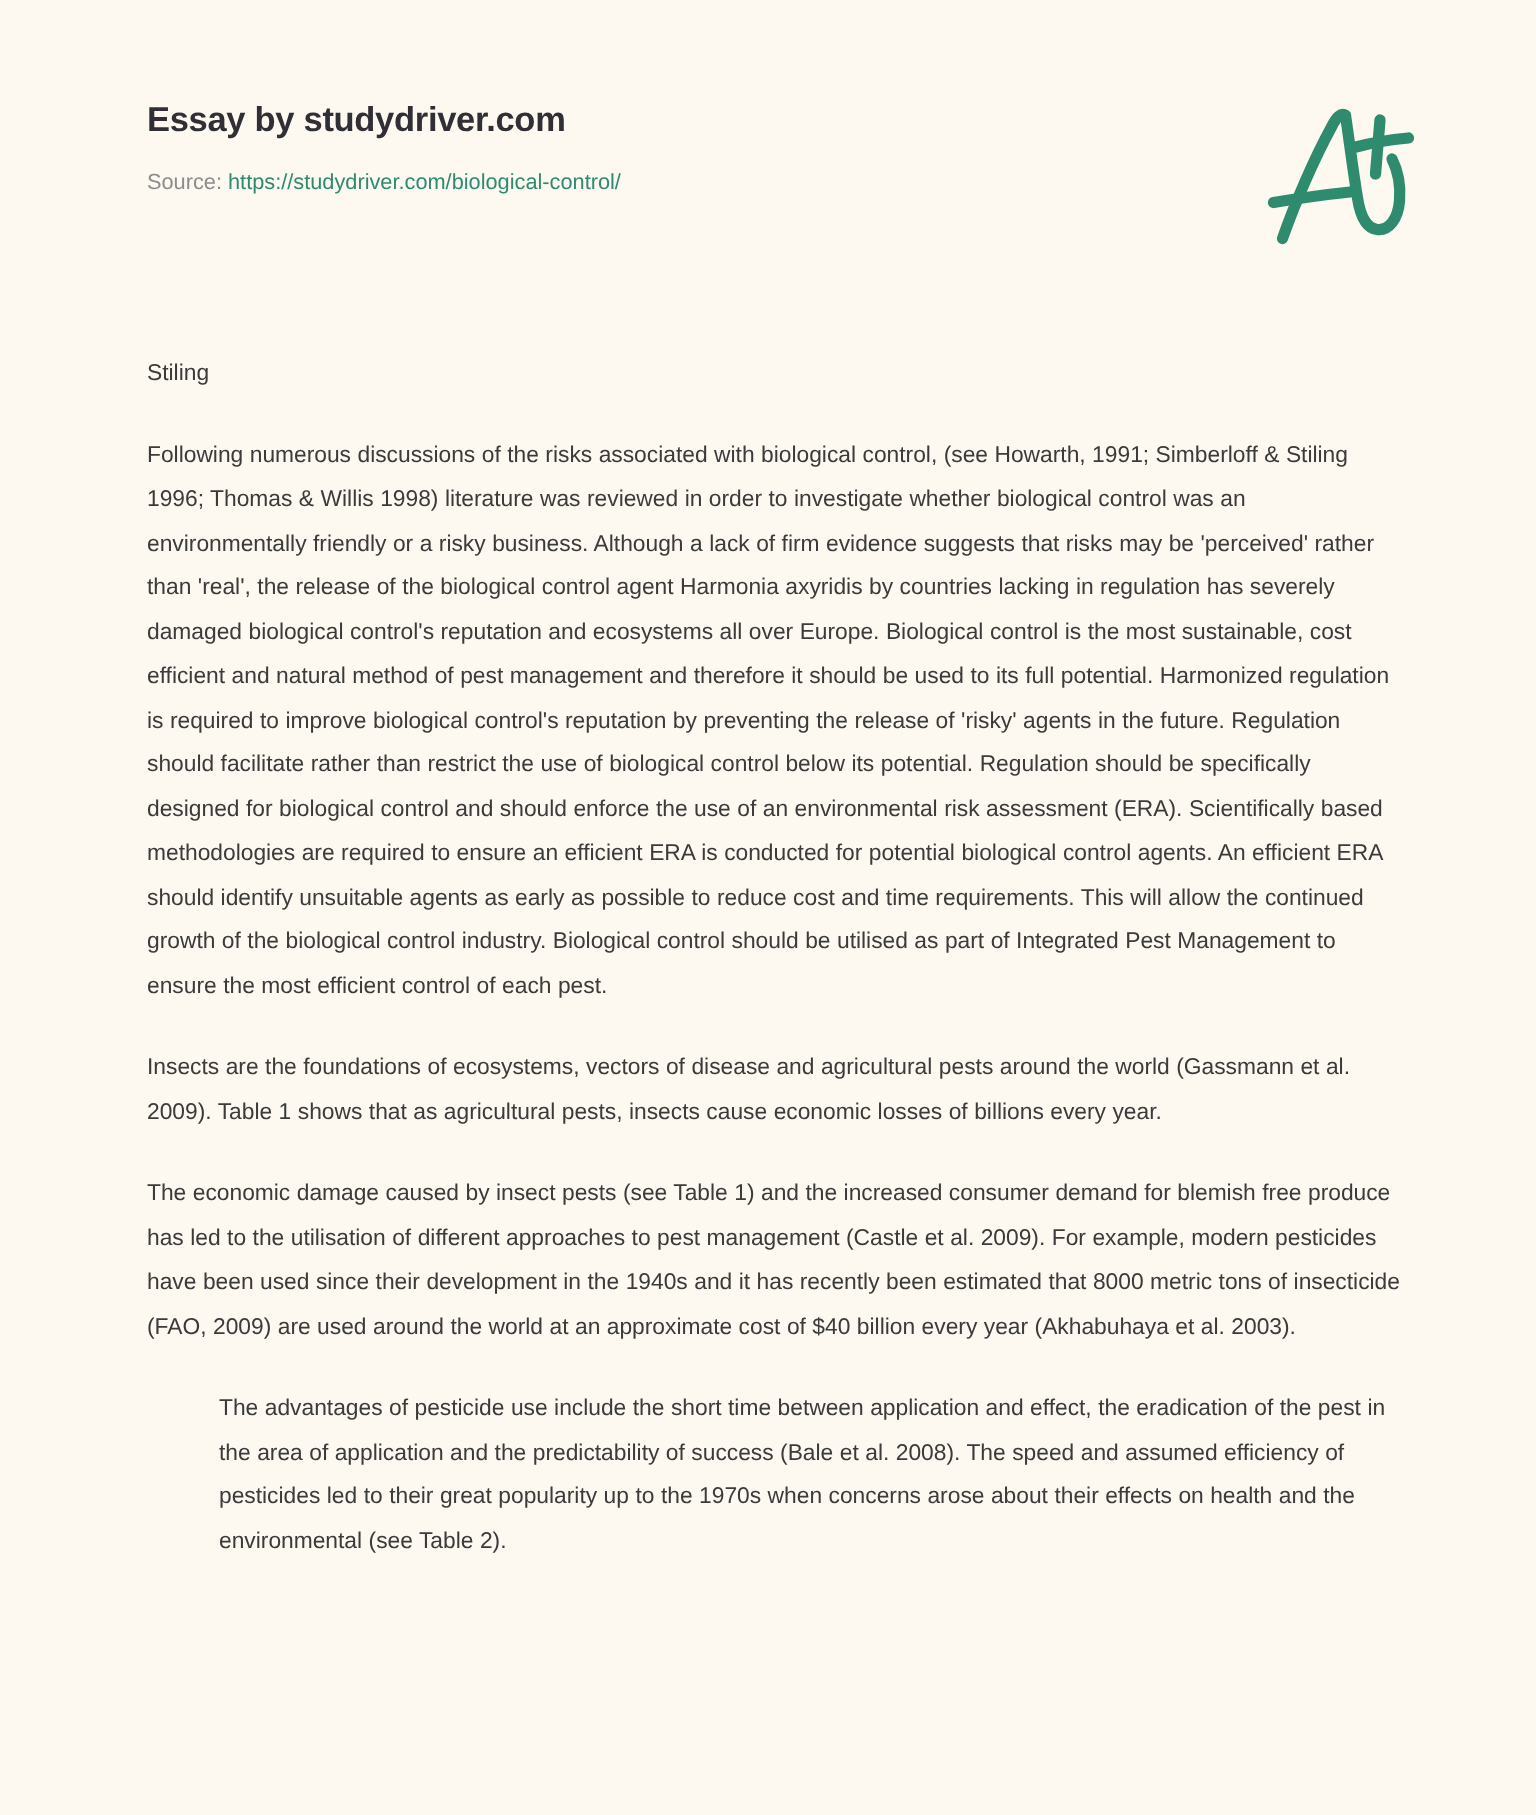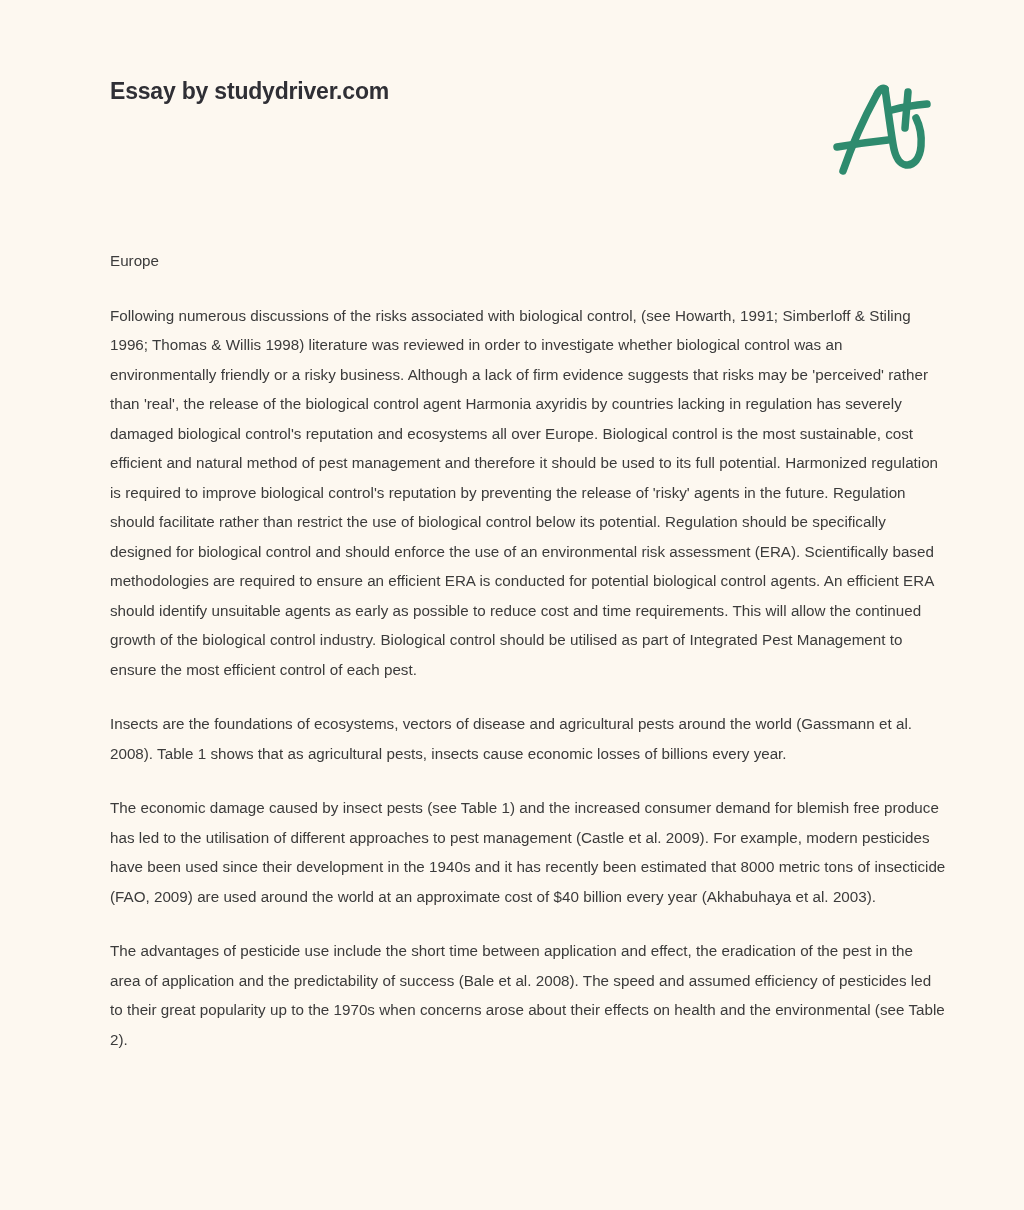--- a/index.html
+++ b/index.html
@@ -14,21 +14,21 @@
     font-family: "Liberation Sans", sans-serif;
     color: #3a3a3a;
     overflow: hidden;
     position: relative;
   }
 
   .page {
     width: 1024px;
     height: 1210px;
     position: relative;
-    padding: 16px;
+    padding: 4px;
   }
 
   
   .header {
     position: relative;
     padding: 62px 64px 0 94px;
     height: 190px;
   }
 
   .brand-title {
@@ -98,30 +98,35 @@
     text-align: left;
     word-spacing: 0.1px;
   }
 
   .article p.section-heading {
     margin-bottom: 25px;
   }
 
   .article p:last-child {
     margin-bottom: 0;
+    margin-left: 48px;
   }
 </style>
 </head>
 <body>
 
 <div class="page">
 
   <div class="header">
     <div class="brand-title">Essay by studydriver.com</div>
 
+    <div class="source-line">
+      <span class="source-label">Source:</span>
+      <a class="source-url" href="#">https://studydriver.com/biological-control/</a>
+    </div>
 
     <div class="logo">
       <svg viewBox="0 0 120 112" xmlns="http://www.w3.org/2000/svg">
         <g fill="none" stroke="#2e8b6e" stroke-width="7.5" stroke-linecap="round" stroke-linejoin="round">
 
           <path d="M19 97 C 27 74, 40 44, 52 22 C 55 16, 58 13, 61 15"></path>
 
           <path d="M61 15 C 63 28, 66 52, 69 70 C 71 83, 75 90, 82 91
                    C 90 92, 96 84, 97 72 C 98 60, 95 50, 92 44"></path>
 
@@ -130,21 +135,21 @@
           <path d="M84 18 C 83 29, 82 42, 81 54"></path>
 
           <path d="M68 36 C 79 33, 92 31, 103 30"></path>
         </g>
       </svg>
     </div>
   </div>
 
 
   <div class="article">
-    <p class="section-heading">Europe</p>
+    <p class="section-heading">Stiling</p>
     <p>Following numerous discussions of the risks associated with biological control, (see Howarth, 1991; Simberloff &amp; Stiling 1996; Thomas &amp; Willis 1998) literature was reviewed in order to investigate whether biological control was an environmentally friendly or a risky business. Although a lack of firm evidence suggests that risks may be 'perceived' rather than 'real', the release of the biological control agent Harmonia axyridis by countries lacking in regulation has severely damaged biological control's reputation and ecosystems all over Europe. Biological control is the most sustainable, cost efficient and natural method of pest management and therefore it should be used to its full potential. Harmonized regulation is required to improve biological control's reputation by preventing the release of 'risky' agents in the future. Regulation should facilitate rather than restrict the use of biological control below its potential. Regulation should be specifically designed for biological control and should enforce the use of an environmental risk assessment (ERA). Scientifically based methodologies are required to ensure an efficient ERA is conducted for potential biological control agents. An efficient ERA should identify unsuitable agents as early as possible to reduce cost and time requirements. This will allow the continued growth of the biological control industry. Biological control should be utilised as part of Integrated Pest Management to ensure the most efficient control of each pest.</p>
-    <p>Insects are the foundations of ecosystems, vectors of disease and agricultural pests around the world (Gassmann et al. 2008). Table 1 shows that as agricultural pests, insects cause economic losses of billions every year.</p>
+    <p>Insects are the foundations of ecosystems, vectors of disease and agricultural pests around the world (Gassmann et al. 2009). Table 1 shows that as agricultural pests, insects cause economic losses of billions every year.</p>
     <p>The economic damage caused by insect pests (see Table 1) and the increased consumer demand for blemish free produce has led to the utilisation of different approaches to pest management (Castle et al. 2009). For example, modern pesticides have been used since their development in the 1940s and it has recently been estimated that 8000 metric tons of insecticide (FAO, 2009) are used around the world at an approximate cost of $40 billion every year (Akhabuhaya et al. 2003).</p>
     <p>The advantages of pesticide use include the short time between application and effect, the eradication of the pest in the area of application and the predictability of success (Bale et al. 2008). The speed and assumed efficiency of pesticides led to their great popularity up to the 1970s when concerns arose about their effects on health and the environmental (see Table 2).</p>
 
   </div>
 
 </div>
 
 </body></html>

